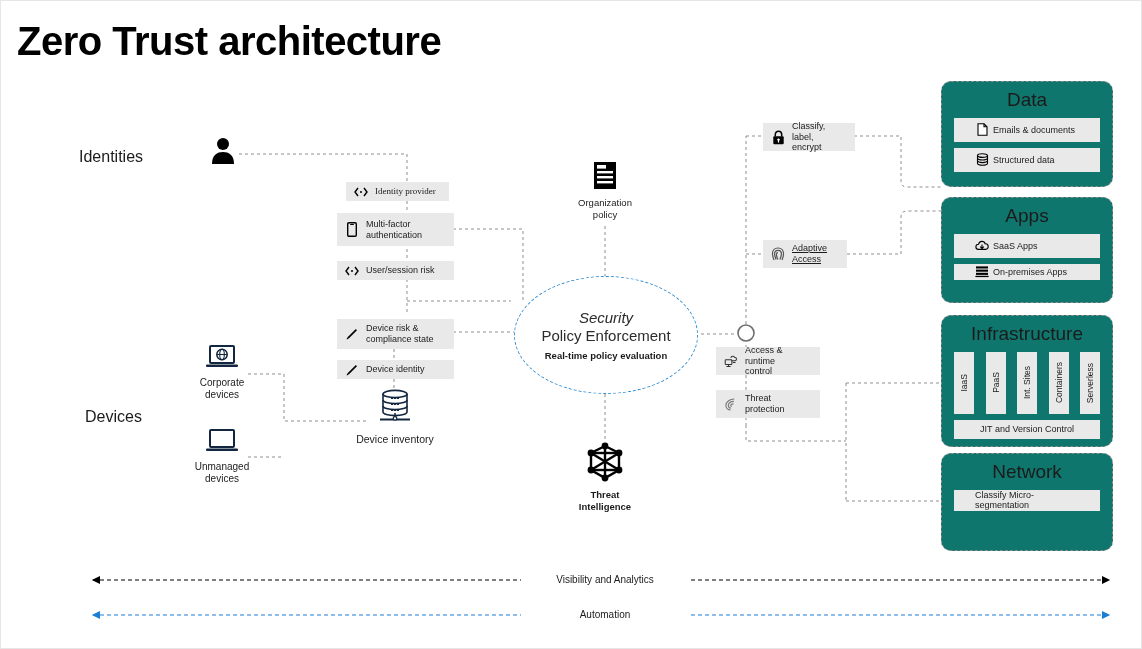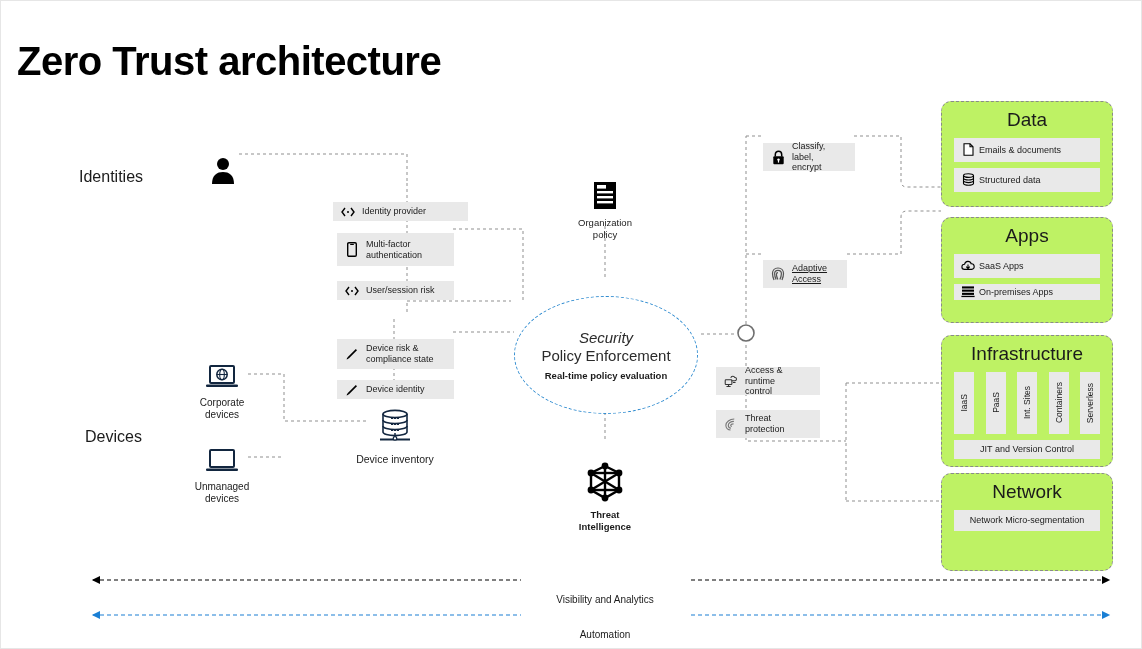--- a/index.html
+++ b/index.html
@@ -12,21 +12,21 @@
   }
   #canvas{
     position:relative;
     width:1142px;height:649px;
     box-sizing:border-box;
     border:1px solid #e6e6e6;
     background:#fff;
   }
   #svglayer{position:absolute;left:0;top:0;width:1142px;height:649px;pointer-events:none;}
 
-  .abs{position:absolute;margin-top:20px;}
+  .abs{position:absolute;}
 
   
   #title{
     left:16px;top:18px;
     font-size:40px;font-weight:bold;
     letter-spacing:-0.5px;
     color:#000;
   }
 
   
@@ -48,35 +48,35 @@
     margin-right:7px;
     display:flex;align-items:center;justify-content:center;
   }
   .chip .txt{white-space:pre-line;}
 
   
   .panel{
     box-sizing:border-box;
     border:1px dashed #8a8a8a;
     border-radius:10px;
-    background:#bef264;
+    background:#0f766e;
     padding:6px 12px;
   }
   .panel-title{
     text-align:center;
     font-size:19px;
     color:#1b1b1b;
     line-height:1.1;
     margin:2px 0 7px 0;
   }
   .panel-row{
     background:#e9e9e9;
     box-sizing:border-box;
     display:flex;align-items:center;
-    padding:0 7px;
+    padding:0 21px;
     font-size:9px;
     color:#1b1b1b;
     margin-bottom:6px;
   }
   .panel-row .ico{width:14px;height:14px;margin-right:4px;display:flex;align-items:center;justify-content:center;flex:0 0 auto;}
   .panel-row.center{justify-content:center;}
 
   
   .vcols{display:flex;justify-content:space-between;}
   .vcol{
@@ -197,21 +197,21 @@
   <div class="abs big-label" style="left:78px;top:147px;">Identities</div>
   <div class="abs big-label" style="left:84px;top:407px;">Devices</div>
 
   <div class="abs" style="left:207px;top:134px;">
     <svg width="30" height="30" viewBox="0 0 30 30">
       <circle cx="15" cy="9" r="6" fill="#000"></circle>
       <path d="M4,29 C4,20 9,17 15,17 C21,17 26,20 26,29 z" fill="#000"></path>
     </svg>
   </div>
 
-  <div class="abs chip" style="left:332px;top:181px;width:135px;height:19px;">
+  <div class="abs chip" style="left:345px;top:181px;width:103px;height:19px;font-family:Liberation Serif, serif;">
     <span class="ico">
       <svg width="14" height="10" viewBox="0 0 14 10">
         <path d="M4,1 L1,5 L4,9" fill="none" stroke="#000" stroke-width="1.4"></path>
         <path d="M10,1 L13,5 L10,9" fill="none" stroke="#000" stroke-width="1.4"></path>
         <circle cx="7" cy="5" r="1" fill="#000"></circle>
       </svg>
     </span>
     <span class="txt">Identity  provider</span>
   </div>
 
@@ -486,20 +486,20 @@
         </div>
     </div>
     <div class="panel-row center" style="height:19px;margin-top:6px;">
       <span>JIT and Version  Control</span>
     </div>
   </div>
 
   <div class="abs panel" style="left:940px;top:452px;width:172px;height:98px;">
     <div class="panel-title">Network</div>
     <div class="panel-row center" style="height:21px;">
-      <span>Network Micro-segmentation</span>
+      <span>Classify Micro-segmentation</span>
     </div>
   </div>
 
   <div class="abs striplabel" style="left:524px;top:573px;width:160px;">Visibility and Analytics</div>
   <div class="abs striplabel" style="left:524px;top:608px;width:160px;">Automation</div>
 
 </div>
 
 </body></html>

